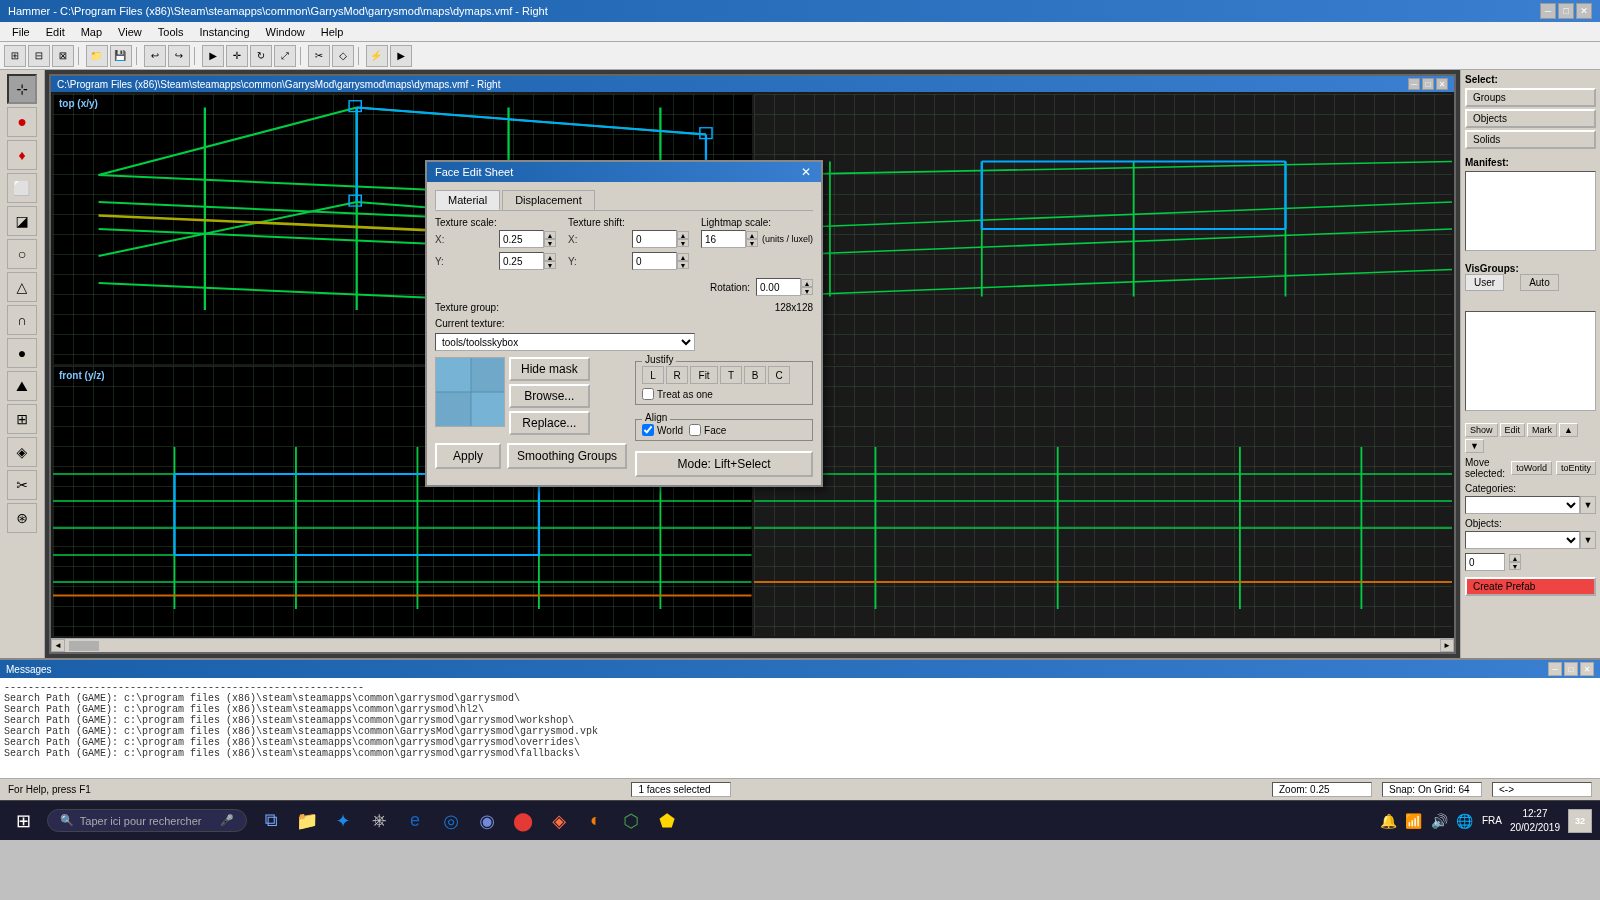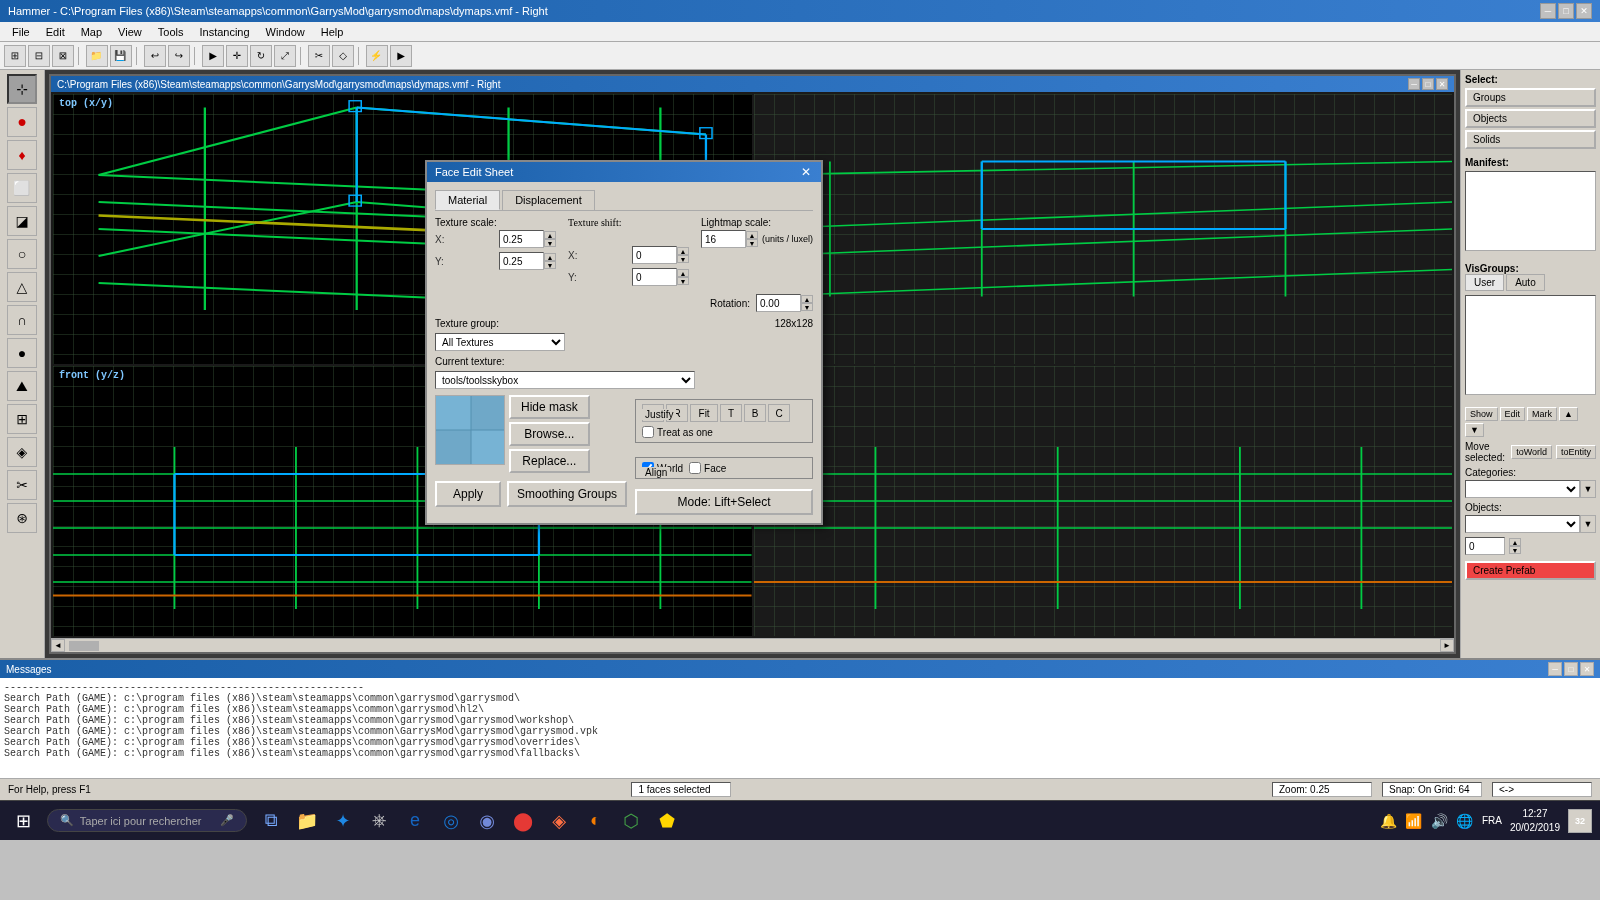--- a/index.html
+++ b/index.html
@@ -199,21 +199,20 @@
       margin: 4px 0;
       position: relative;
     }
     .groupbox-title {
       position: absolute;
       top: -8px;
       left: 6px;
       background: #d4d0c8;
       padding: 0 3px;
       font-size: 10px;
-      margin-top: 17px;
     }
 
     .justify-btn {
       width: 22px; height: 18px;
       background: #d4d0c8;
       border: 1px solid #aaa;
       font-size: 10px;
       cursor: pointer;
       display: flex; align-items: center; justify-content: center;
     }
@@ -337,21 +336,21 @@
       gap: 8px;
       color: white;
       font-size: 10px;
     }
     .clock { text-align: center; line-height: 1.4; }
 
     
     .visgroups-panel {
       margin-top: 4px;
     }
-    .vis-tabs { display: flex; gap: 2px; margin-bottom: 4px; }
+    .vis-tabs { display: flex; gap: 16px; margin-bottom: 20px; }
     .vis-tab {
       padding: 2px 8px;
       border: 1px solid #aaa;
       background: #d4d0c8;
       font-size: 10px;
       cursor: pointer;
     }
     .vis-tab.active { background: #e8e8e8; }
 
     .panel-section { margin-bottom: 8px; }
@@ -524,21 +523,21 @@
     <div style="flex:1; margin:4px; border:2px solid #666; background:#1a1a1a; display:flex; flex-direction:column; position:relative;">
       <div class="viewport-title-bar">
         <span>C:\Program Files (x86)\Steam\steamapps\common\GarrysMod\garrysmod\maps\dymaps.vmf - Right</span>
         <div style="display:flex; gap:2px;">
           <div class="title-btn" style="width:12px;height:12px;font-size:8px;">─</div>
           <div class="title-btn" style="width:12px;height:12px;font-size:8px;">□</div>
           <div class="title-btn" style="width:12px;height:12px;font-size:8px;">✕</div>
         </div>
       </div>
 
-      <div style="flex:1; display:grid; grid-template-columns:1fr 1fr; grid-template-rows:1fr 1fr; gap:2px; padding:2px; position:relative;font-family:Liberation Mono, monospace;">
+      <div style="flex:1; display:grid; grid-template-columns:1fr 1fr; grid-template-rows:1fr 1fr; gap:2px; padding:2px; position:relative;">
 
         <div style="background:#000; position:relative; overflow:hidden;">
           <div class="grid-overlay"></div>
           <div class="viewport-label">top (x/y)</div>
 
           <svg class="canvas-svg" viewBox="0 0 460 200" preserveAspectRatio="none">
 
             <g stroke="#00cc44" stroke-width="1.5" fill="none">
               <line x1="30" y1="60" x2="200" y2="10"></line>
               <line x1="200" y1="10" x2="430" y2="30"></line>
@@ -685,21 +684,21 @@
                 <input class="form-input" type="text" value="0.25" style="">
                 <div class="spin-btn">
                   <div class="spin-arrow">▲</div>
                   <div class="spin-arrow">▼</div>
                 </div>
               </div>
             </div>
           </div>
 
           <div>
-            <div style="font-size:10px; margin-bottom:18px;font-family:Liberation Serif, serif;">Texture shift:</div>
+            <div style="font-size:10px; margin-bottom:2px;">Texture shift:</div>
             <div class="form-row">
               <span class="form-label">X:</span>
               <div class="input-with-spin">
                 <input class="form-input" type="text" value="0" style="">
                 <div class="spin-btn">
                   <div class="spin-arrow">▲</div>
                   <div class="spin-arrow">▼</div>
                 </div>
               </div>
             </div>
@@ -738,25 +737,20 @@
             <div class="spin-btn">
               <div class="spin-arrow">▲</div>
               <div class="spin-arrow">▼</div>
             </div>
           </div>
         </div>
 
         <div style="display:flex; align-items:center; gap:6px; margin-bottom:4px;">
           <span style="font-size:10px;">Texture group:</span>
           <span style="font-size:10px; margin-left:auto;">128x128</span>
-        </div>
-        <div style="margin-bottom:4px;">
-          <select class="form-select" style="width:130px;">
-            <option>All Textures</option>
-          </select>
         </div>
 
         <div style="margin-bottom:4px;">
           <span style="font-size:10px;">Current texture:</span>
         </div>
         <div style="margin-bottom:6px;">
           <select class="form-select" style="width:260px;">
             <option>tools/toolsskybox</option>
           </select>
         </div>

